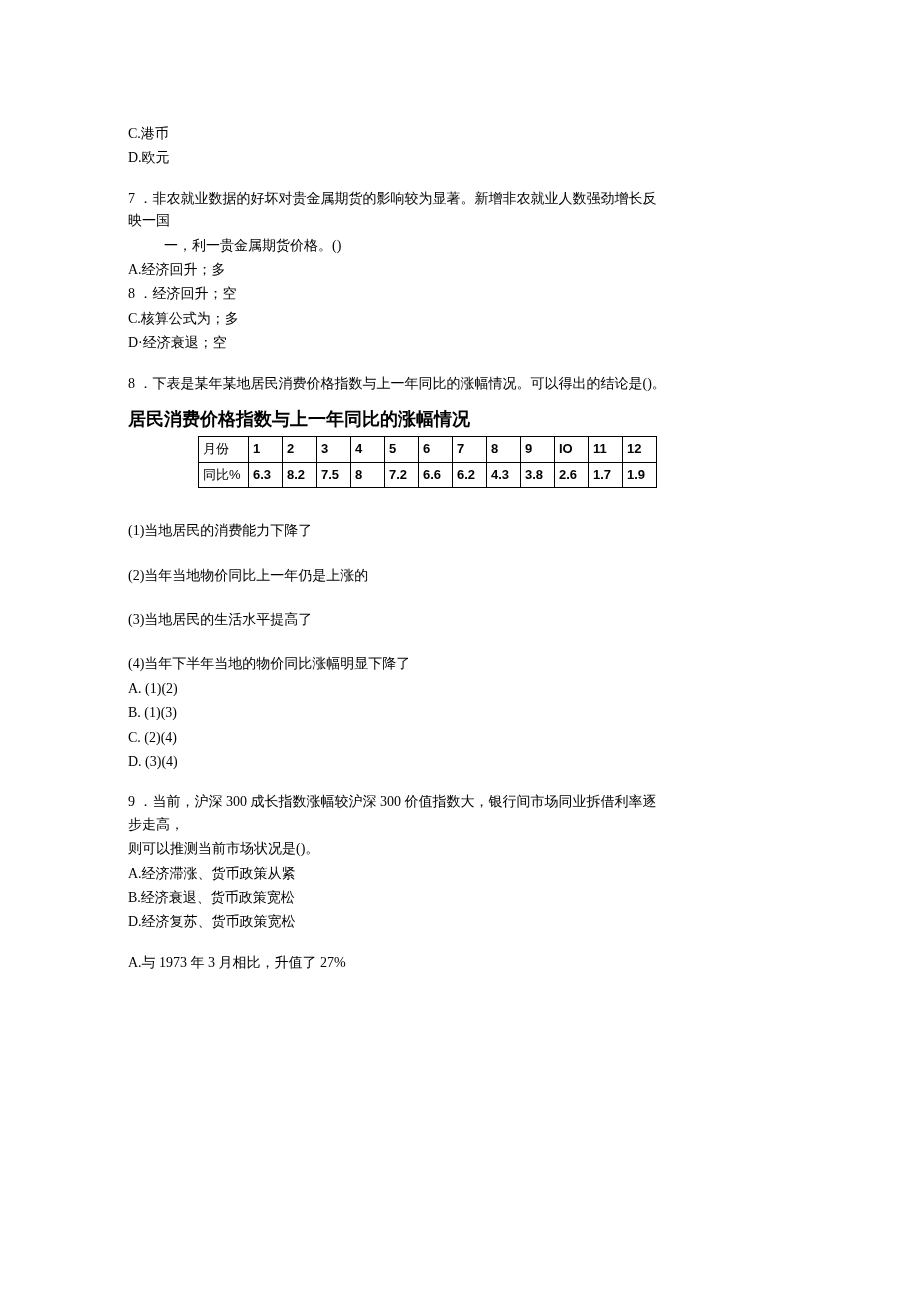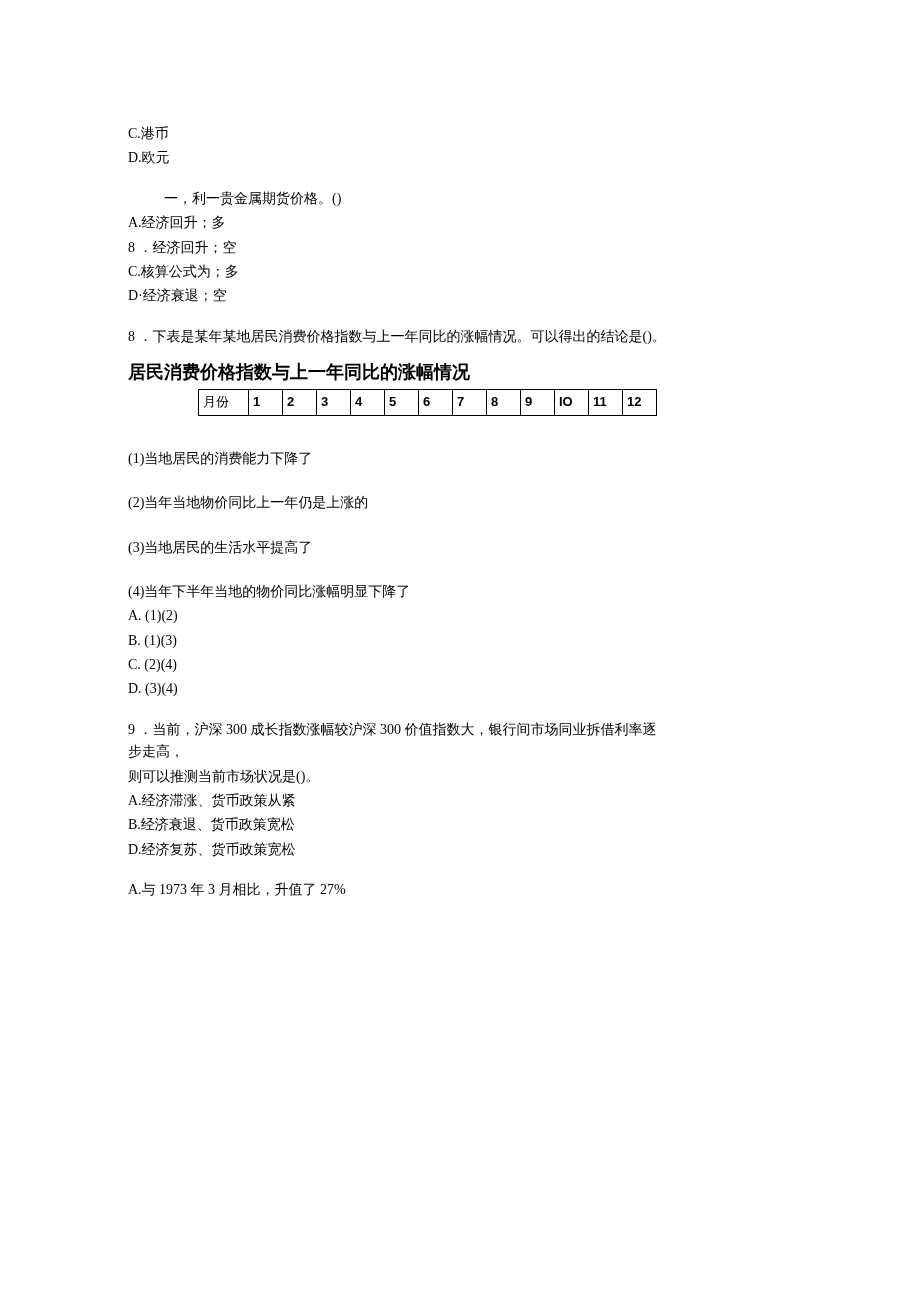--- a/index.html
+++ b/index.html
@@ -46,20 +46,21 @@
 </style>
 </head>
 <body>
 
 <div class="page">
 
   <div class="line">C.港币</div>
   <div class="line">D.欧元</div>
 
   <div class="block">
+    <div class="line">7 ．非农就业数据的好坏对贵金属期货的影响较为显著。新增非农就业人数强劲增长反映一国</div>
     <div class="line sub-indent">一，利一贵金属期货价格。()</div>
     <div class="line">A.经济回升；多</div>
     <div class="line">8 ．经济回升；空</div>
     <div class="line">C.核算公式为；多</div>
     <div class="line">D·经济衰退；空</div>
   </div>
 
   <div class="block">
     <div class="line">8 ．下表是某年某地居民消费价格指数与上一年同比的涨幅情况。可以得出的结论是()。</div>
 
@@ -74,20 +75,35 @@
         <td class="col-n hdr">3</td>
         <td class="col-n hdr">4</td>
         <td class="col-n hdr">5</td>
         <td class="col-n hdr">6</td>
         <td class="col-n hdr">7</td>
         <td class="col-n hdr">8</td>
         <td class="col-n hdr">9</td>
         <td class="col-n hdr">IO</td>
         <td class="col-n hdr">11</td>
         <td class="col-n hdr">12</td>
+      </tr>
+      <tr>
+        <td class="col-label">同比%</td>
+        <td class="col-n hdr">6.3</td>
+        <td class="col-n hdr">8.2</td>
+        <td class="col-n hdr">7.5</td>
+        <td class="col-n hdr">8</td>
+        <td class="col-n hdr">7.2</td>
+        <td class="col-n hdr">6.6</td>
+        <td class="col-n hdr">6.2</td>
+        <td class="col-n hdr">4.3</td>
+        <td class="col-n hdr">3.8</td>
+        <td class="col-n hdr">2.6</td>
+        <td class="col-n hdr">1.7</td>
+        <td class="col-n hdr">1.9</td>
       </tr>
     </tbody>
       </table>
 
     <div style="height:30px"></div>
     <div class="line">(1)当地居民的消费能力下降了</div>
     <div style="height:18px"></div>
     <div class="line">(2)当年当地物价同比上一年仍是上涨的</div>
     <div style="height:18px"></div>
     <div class="line">(3)当地居民的生活水平提高了</div>

